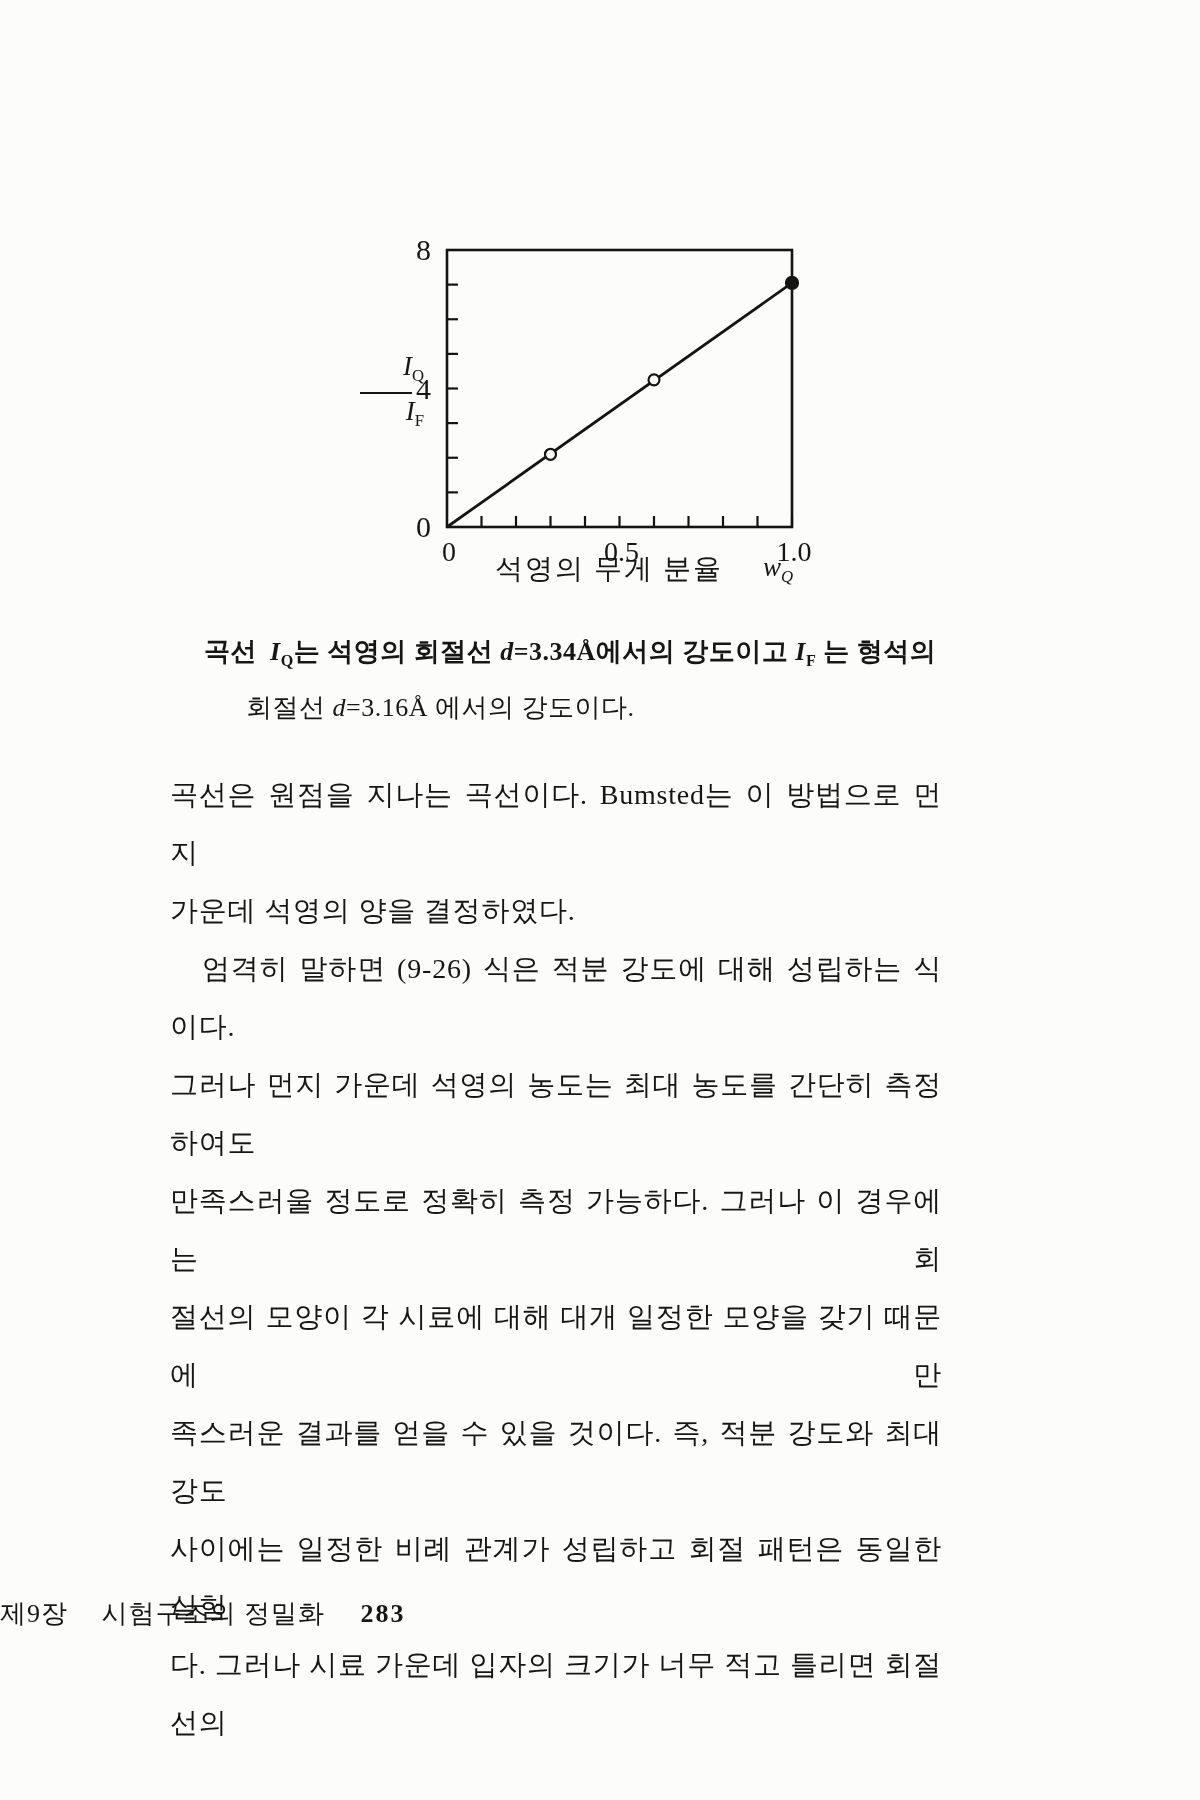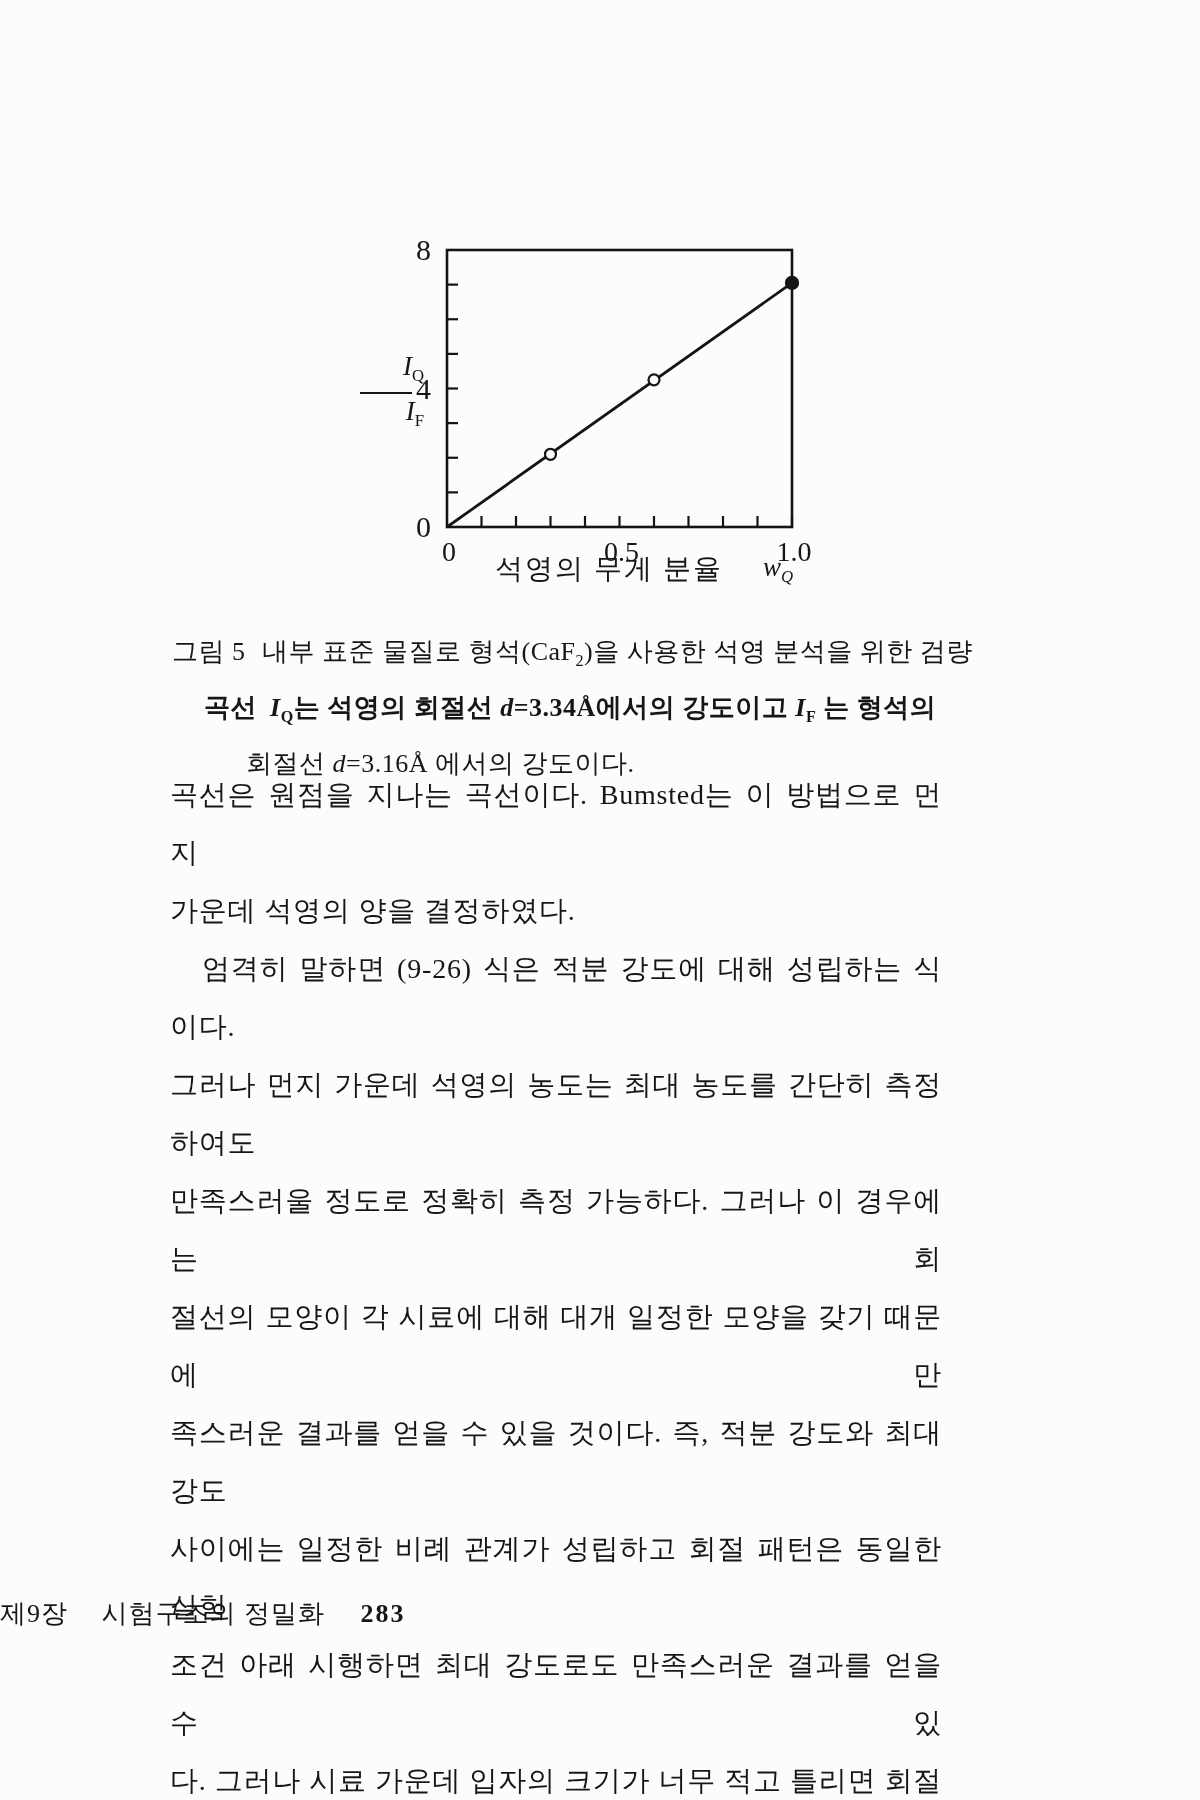--- a/index.html
+++ b/index.html
@@ -83,44 +83,40 @@
       <div><i>I</i><sub>Q</sub></div>
       <div class="bar"></div>
       <div><i>I</i><sub>F</sub></div>
     </div>
 
     <div class="x-title">석영의 무게 분율</div>
     <div class="x-symbol"><span>w</span><sub>Q</sub></div>
   </div>
 
   <div class="caption">
-    <div class="cap-row cap-row1">
-      <span class="cap-label">그림 5</span><span class="cap-text"><span>내부 표준 물질로 형석(CaF</span><sub>2</sub><span>)을 사용한 석영 분석을 위한 검량</span></span>
-    </div>
     <div class="cap-row cap-row2">
       <span class="cap-label">곡선</span><span class="cap-text"><i>I</i><sub>Q</sub><span>는 석영의 회절선 </span><i>d</i><span>=3.34Å에서의 강도이고 </span><i>I</i><sub>F</sub><span> 는 형석의</span></span>
     </div>
     <div class="cap-row cap-row3">
       <span class="cap-text"><span>회절선 </span><i>d</i><span>=3.16Å 에서의 강도이다.</span></span>
     </div>
   </div>
 
   <div class="body-text">
     <div class="para">
         <div class="line">곡선은 원점을 지나는 곡선이다. Bumsted는 이 방법으로 먼지</div>
         <div class="line last">가운데 석영의 양을 결정하였다.</div>
       </div>
     <div class="para indent">
         <div class="line">엄격히 말하면 (9-26) 식은 적분 강도에 대해 성립하는 식이다.</div>
         <div class="line">그러나 먼지 가운데 석영의 농도는 최대 농도를 간단히 측정하여도</div>
         <div class="line">만족스러울 정도로 정확히 측정 가능하다. 그러나 이 경우에는 회</div>
         <div class="line">절선의 모양이 각 시료에 대해 대개 일정한 모양을 갖기 때문에 만</div>
         <div class="line">족스러운 결과를 얻을 수 있을 것이다. 즉, 적분 강도와 최대 강도</div>
         <div class="line">사이에는 일정한 비례 관계가 성립하고 회절 패턴은 동일한 실험</div>
-        <div class="line">조건 아래 시행하면 최대 강도로도 만족스러운 결과를 얻을 수 있</div>
         <div class="line">다. 그러나 시료 가운데 입자의 크기가 너무 적고 틀리면 회절선의</div>
       </div>
 
   </div>
 
   <div class="footer">
     <span>제9장</span>
     <span class="f-title">시험구조의 정밀화</span>
     <span class="f-page">283</span>
   </div>

